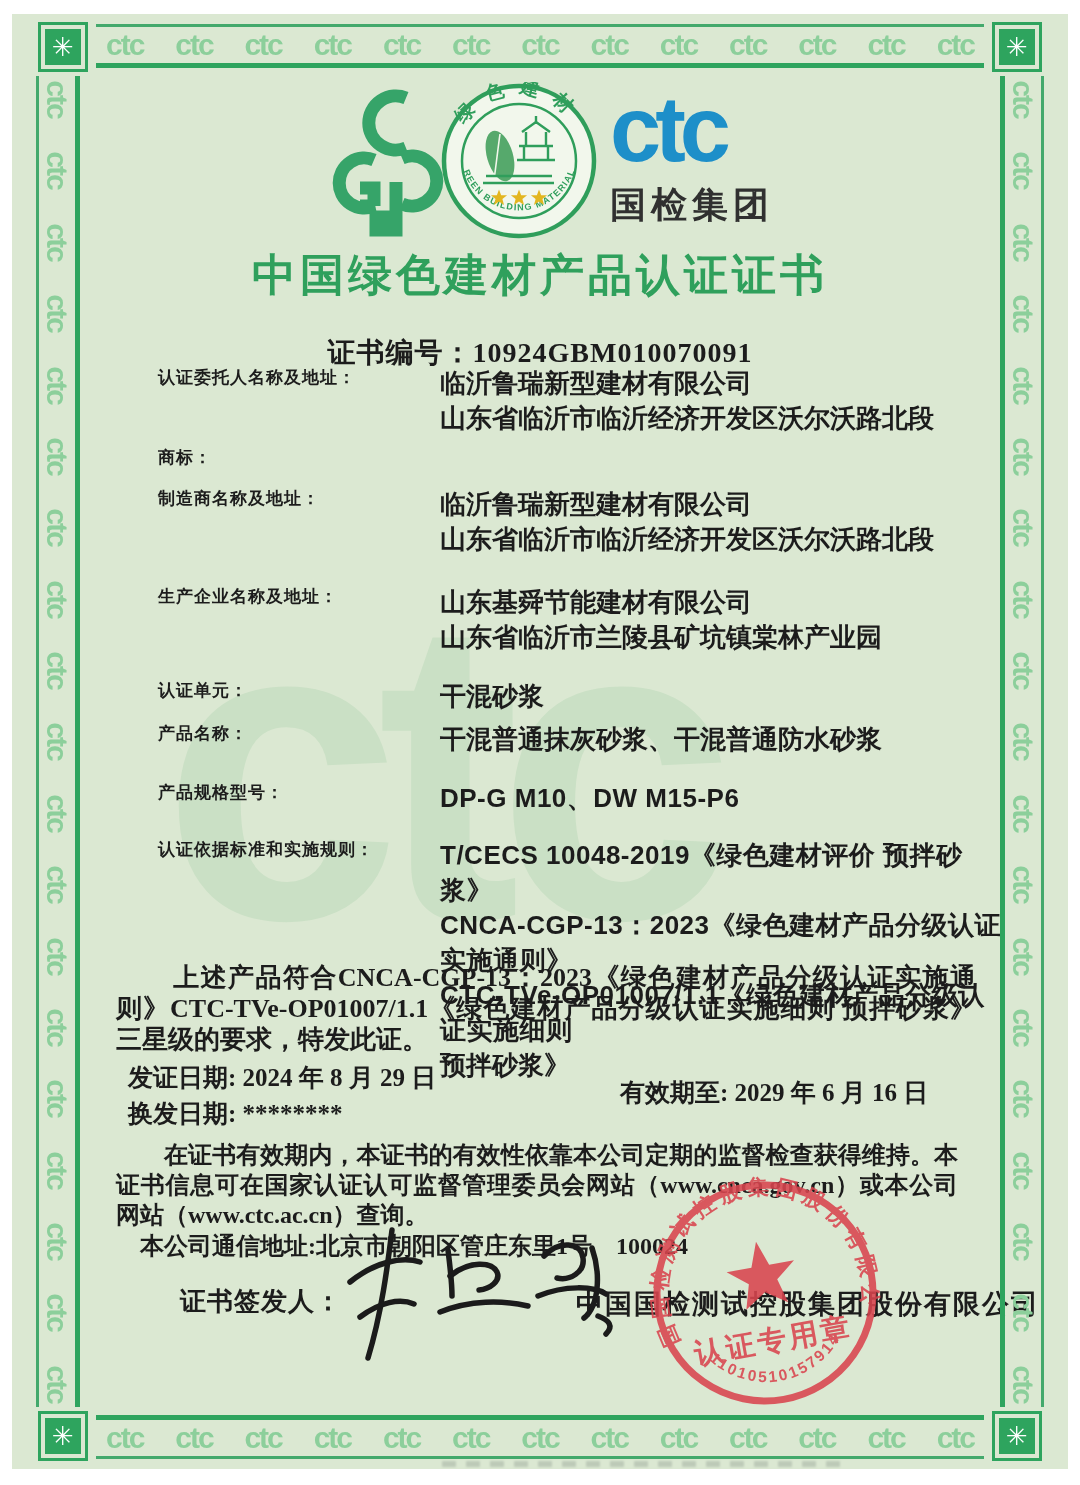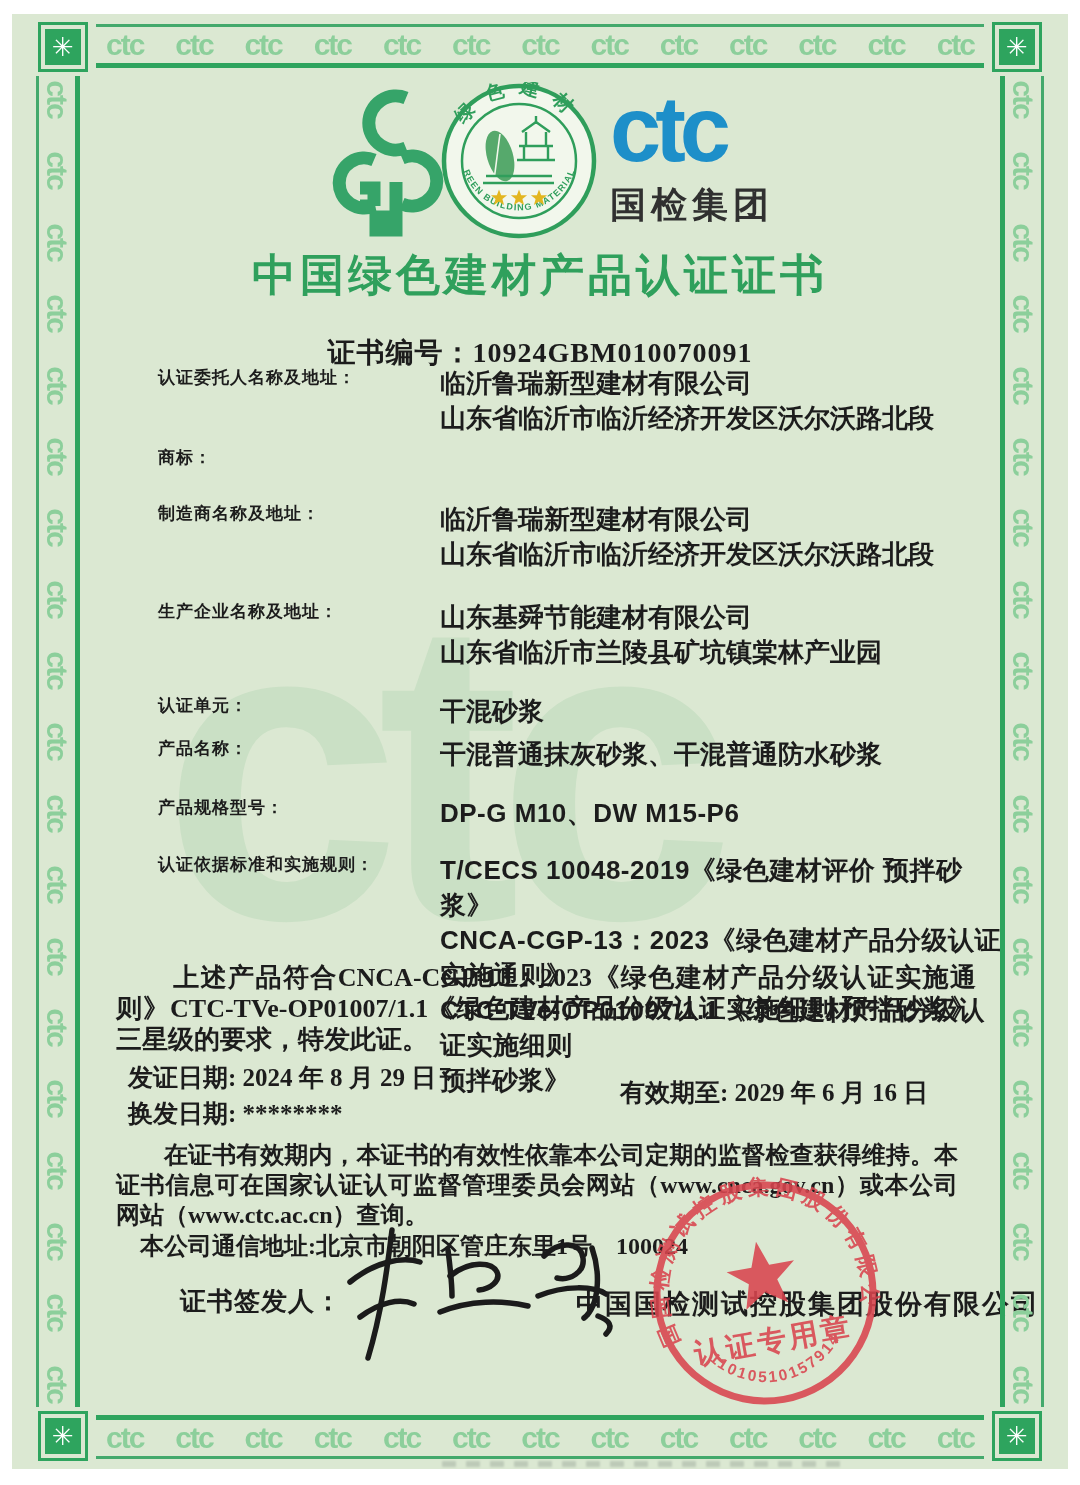--- a/index.html
+++ b/index.html
@@ -50,21 +50,21 @@
   .certno{position:absolute;left:0;right:0;top:320px;text-align:center;z-index:1;
         font-size:28px;font-weight:700;letter-spacing:1px;}
 
   
   .fields{position:absolute;left:146px;right:64px;top:352px;z-index:1;}
   .field{position:relative;min-height:35px;}
   .field .flabel{position:absolute;left:0;top:0;width:282px;font-size:17px;font-weight:700;
         letter-spacing:1px;white-space:nowrap;}
   .field .fvalues{margin-left:282px;font-size:26px;font-weight:700;line-height:35px;}
   .field .fvalues .latin{font-family:"Liberation Sans","DejaVu Sans",sans-serif;font-size:26px;letter-spacing:0.5px;}
-  .f0{margin-bottom:10px}.f1{margin-bottom:21px}.f2{margin-bottom:28px}.f3{margin-bottom:24px}
+  .f0{margin-bottom:10px}.f1{margin-bottom:6px}.f2{margin-bottom:28px}.f3{margin-bottom:24px}
   .f4{margin-bottom:8px}.f5{margin-bottom:24px}.f6{margin-bottom:22px}.f7{margin-bottom:0}
 
   
   .statement{position:absolute;left:104px;right:92px;top:948px;z-index:1;
         font-size:26px;font-weight:700;line-height:31px;text-indent:2.2em;text-align:justify;}
   .dates{position:absolute;left:116px;right:64px;top:1046px;z-index:1;font-size:25px;font-weight:700;line-height:36px;}
   .date-valid{position:absolute;left:492px;top:5px;white-space:nowrap;margin-top:10px;}
   .notice{position:absolute;left:104px;right:110px;top:1126px;z-index:1;
         font-size:24px;font-weight:600;line-height:30px;text-align:justify;text-indent:2em;}
   .address{margin-top:1px;text-indent:1em;text-align:left;}

